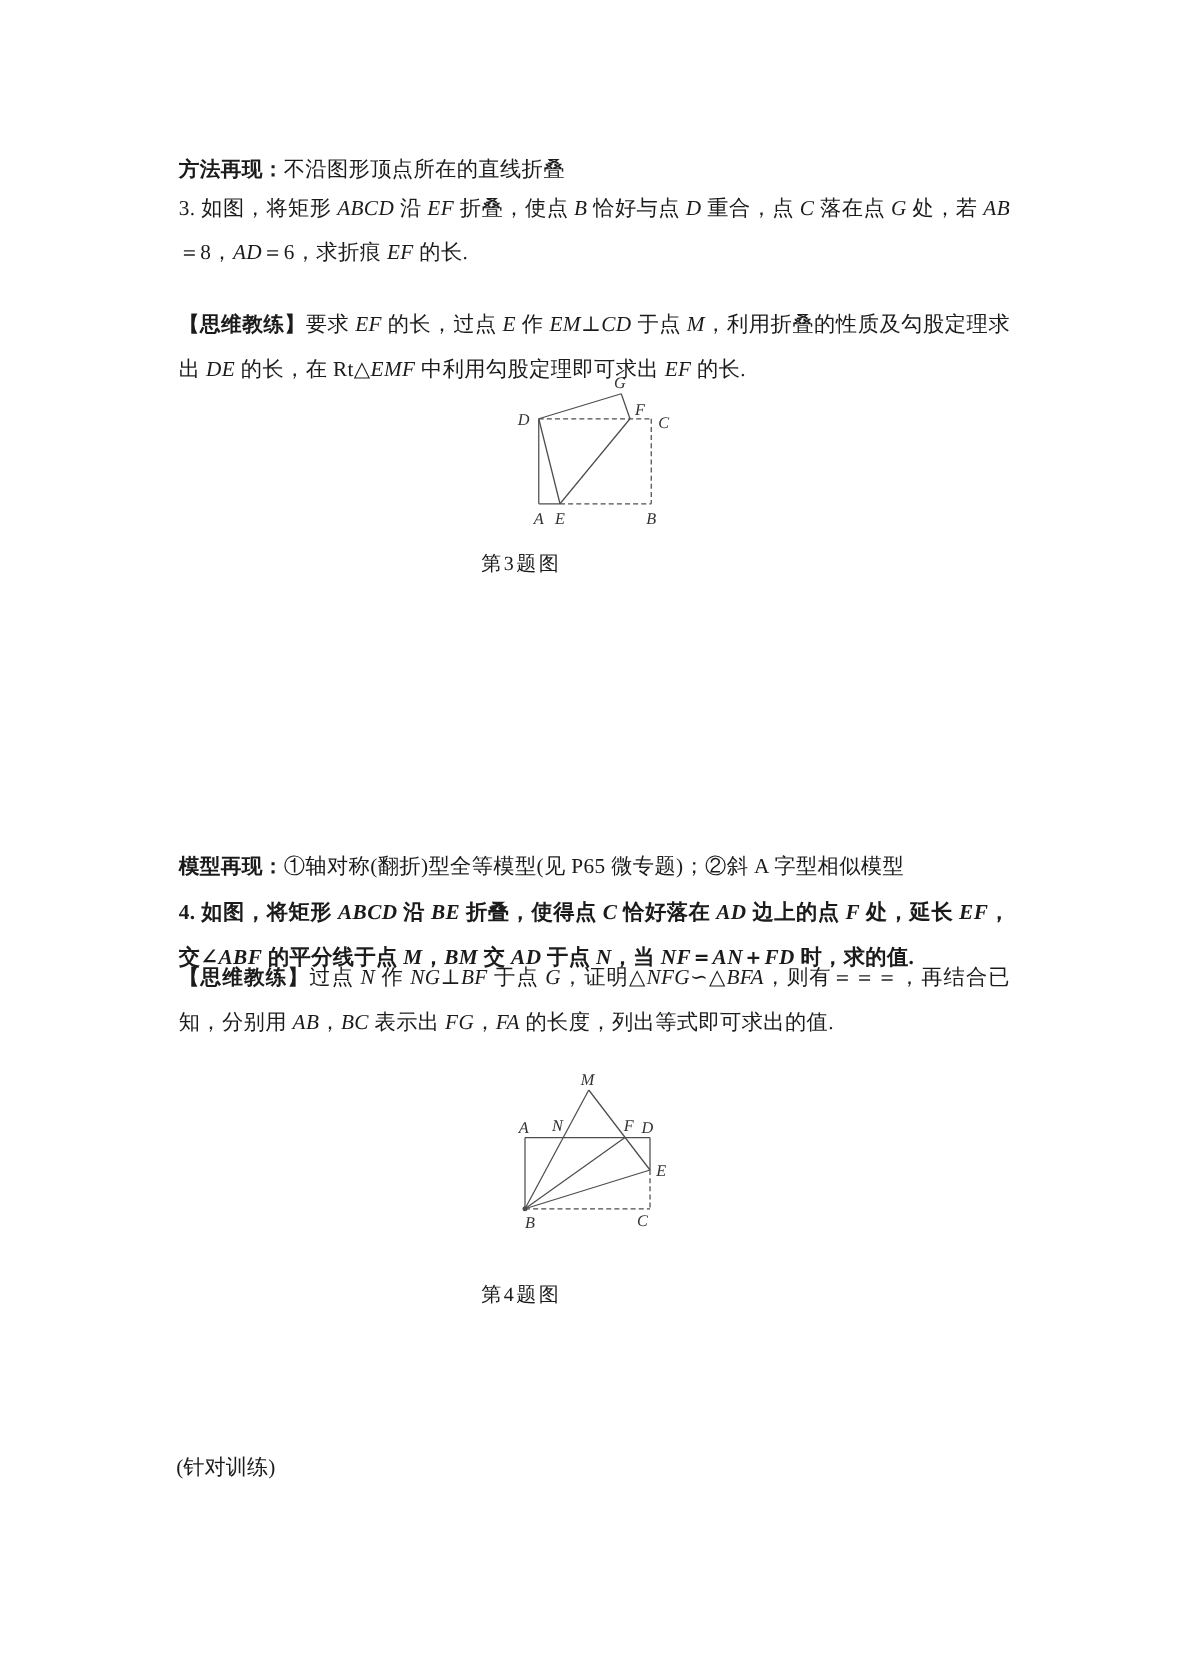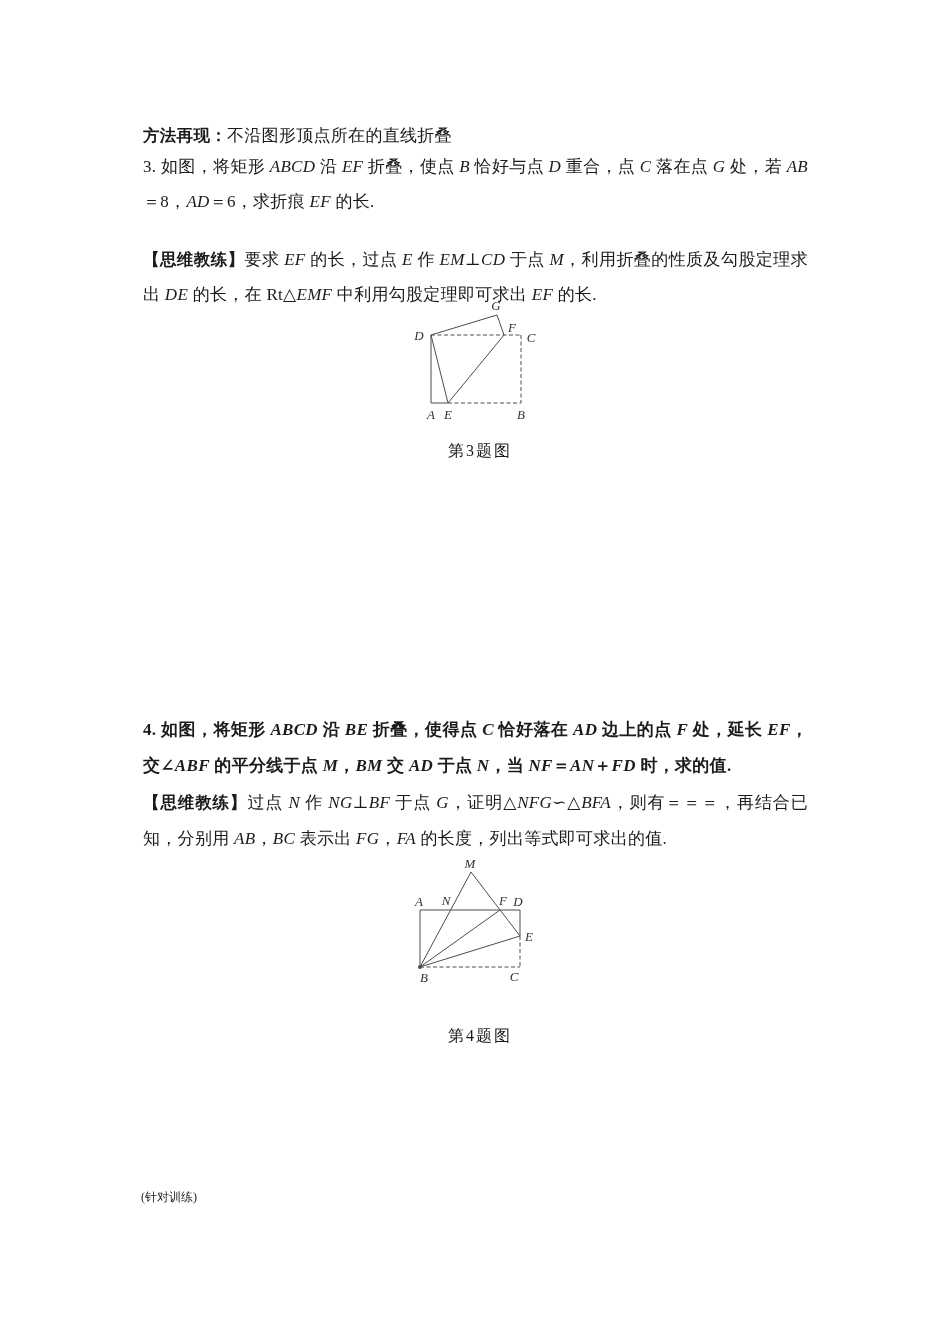--- a/index.html
+++ b/index.html
@@ -7,33 +7,33 @@
        font-family:"Liberation Serif","DejaVu Serif",serif;}
   .page{position:absolute;left:0;top:0;width:950px;height:1224px;background:#ffffff;overflow:hidden;}
   .para{position:absolute;left:143px;width:665px;text-align:justify;
         font-size:17px;color:#1b1b1b;letter-spacing:0.3px;}
   .heading{text-align:left;}
   .s1-h{top:118px;line-height:35px;}
   .s1-p{top:149px;line-height:35px;}
   .s1-c{top:242px;line-height:35px;}
   .s2-h{top:675px;line-height:36px;}
   .s2-p{top:712px;line-height:36px;font-weight:bold;}
-  .s2-c{top:784px;line-height:36px;}
+  .s2-c{top:764px;line-height:36px;}
   .run-b{font-weight:bold;font-family:"Liberation Sans","DejaVu Sans",sans-serif;font-size:16.5px;}
   .run-i{font-style:italic;}
-  .caption{position:absolute;left:385px;width:190px;text-align:center;
+  .caption{position:absolute;left:385px;width:190px;
            font-size:16px;color:#1b1b1b;letter-spacing:2px;}
   .cap1{top:441px;}
   .cap2{top:1026px;}
   .diagram{position:absolute;width:160px;height:135px;}
   .d1{left:395px;top:295px;}
   .d2{left:395px;top:855px;}
   .dlabel{font-family:"Liberation Serif","DejaVu Serif",serif;font-style:italic;
           font-size:13px;fill:#333333;text-anchor:middle;}
-  .footer{position:absolute;left:141px;top:1189px;font-size:12px;color:#1b1b1b;}
+  .footer{position:absolute;left:141px;top:1162px;font-size:17px;color:#1b1b1b;}
 </style>
 </head>
 <body>
 
 <div class="page">
 
   <div class="para heading s1-h"><span class="run-b">方法再现：</span><span>不沿图形顶点所在的直线折叠</span></div>
 
   <div class="para s1-p"><span>3. 如图，将矩形 </span><span class="run-i">ABCD</span><span> 沿 </span><span class="run-i">EF</span><span> 折叠，使点 </span><span class="run-i">B</span><span> 恰好与点 </span><span class="run-i">D</span><span> 重合，点 </span><span class="run-i">C</span><span> 落在点 </span><span class="run-i">G</span><span> 处，若 </span><span class="run-i">AB</span><span>＝8，</span><span class="run-i">AD</span><span>＝6，求折痕 </span><span class="run-i">EF</span><span> 的长.</span></div>
 
@@ -53,20 +53,21 @@
         <text x="53" y="124" class="dlabel">E</text>
         <text x="126" y="124" class="dlabel">B</text>
         <text x="24" y="45" class="dlabel">D</text>
         <text x="136" y="47" class="dlabel">C</text>
         <text x="117" y="37" class="dlabel">F</text>
         <text x="101" y="15" class="dlabel">G</text>
       </svg></div>
 
   <div class="caption cap1">第3题图</div>
 
+  <div class="para heading s2-h"><span class="run-b">模型再现：</span><span>①轴对称(翻折)型全等模型(见 P65 微专题)；②斜 A 字型相似模型</span></div>
 
   <div class="para s2-p"><span>4. 如图，将矩形 </span><span class="run-i">ABCD</span><span> 沿 </span><span class="run-i">BE</span><span> 折叠，使得点 </span><span class="run-i">C</span><span> 恰好落在 </span><span class="run-i">AD</span><span> 边上的点 </span><span class="run-i">F</span><span> 处，延长 </span><span class="run-i">EF</span><span>，交∠</span><span class="run-i">ABF</span><span> 的平分线于点 </span><span class="run-i">M</span><span>，</span><span class="run-i">BM</span><span> 交 </span><span class="run-i">AD</span><span> 于点 </span><span class="run-i">N</span><span>，当 </span><span class="run-i">NF</span><span>＝</span><span class="run-i">AN</span><span>＋</span><span class="run-i">FD</span><span> 时，求的值.</span></div>
 
   <div class="para s2-c"><span class="run-b">【思维教练】</span><span>过点 </span><span class="run-i">N</span><span> 作 </span><span class="run-i">NG</span><span>⊥</span><span class="run-i">BF</span><span> 于点 </span><span class="run-i">G</span><span>，证明△</span><span class="run-i">NFG</span><span>∽△</span><span class="run-i">BFA</span><span>，则有＝＝＝，再结合已知，分别用 </span><span class="run-i">AB</span><span>，</span><span class="run-i">BC</span><span> 表示出 </span><span class="run-i">FG</span><span>，</span><span class="run-i">FA</span><span> 的长度，列出等式即可求出的值.</span></div>
 
   <div class="diagram d2"><svg width="160" height="135" viewBox="0 0 160 135">
         <line x1="25" y1="55" x2="125" y2="55" stroke="#4d4d4d" stroke-width="1"></line>
         <line x1="25" y1="55" x2="25" y2="112" stroke="#4d4d4d" stroke-width="1"></line>
         <line x1="125" y1="55" x2="125" y2="81" stroke="#4d4d4d" stroke-width="1"></line>
         <line x1="25" y1="112" x2="76" y2="17" stroke="#4d4d4d" stroke-width="1"></line>

